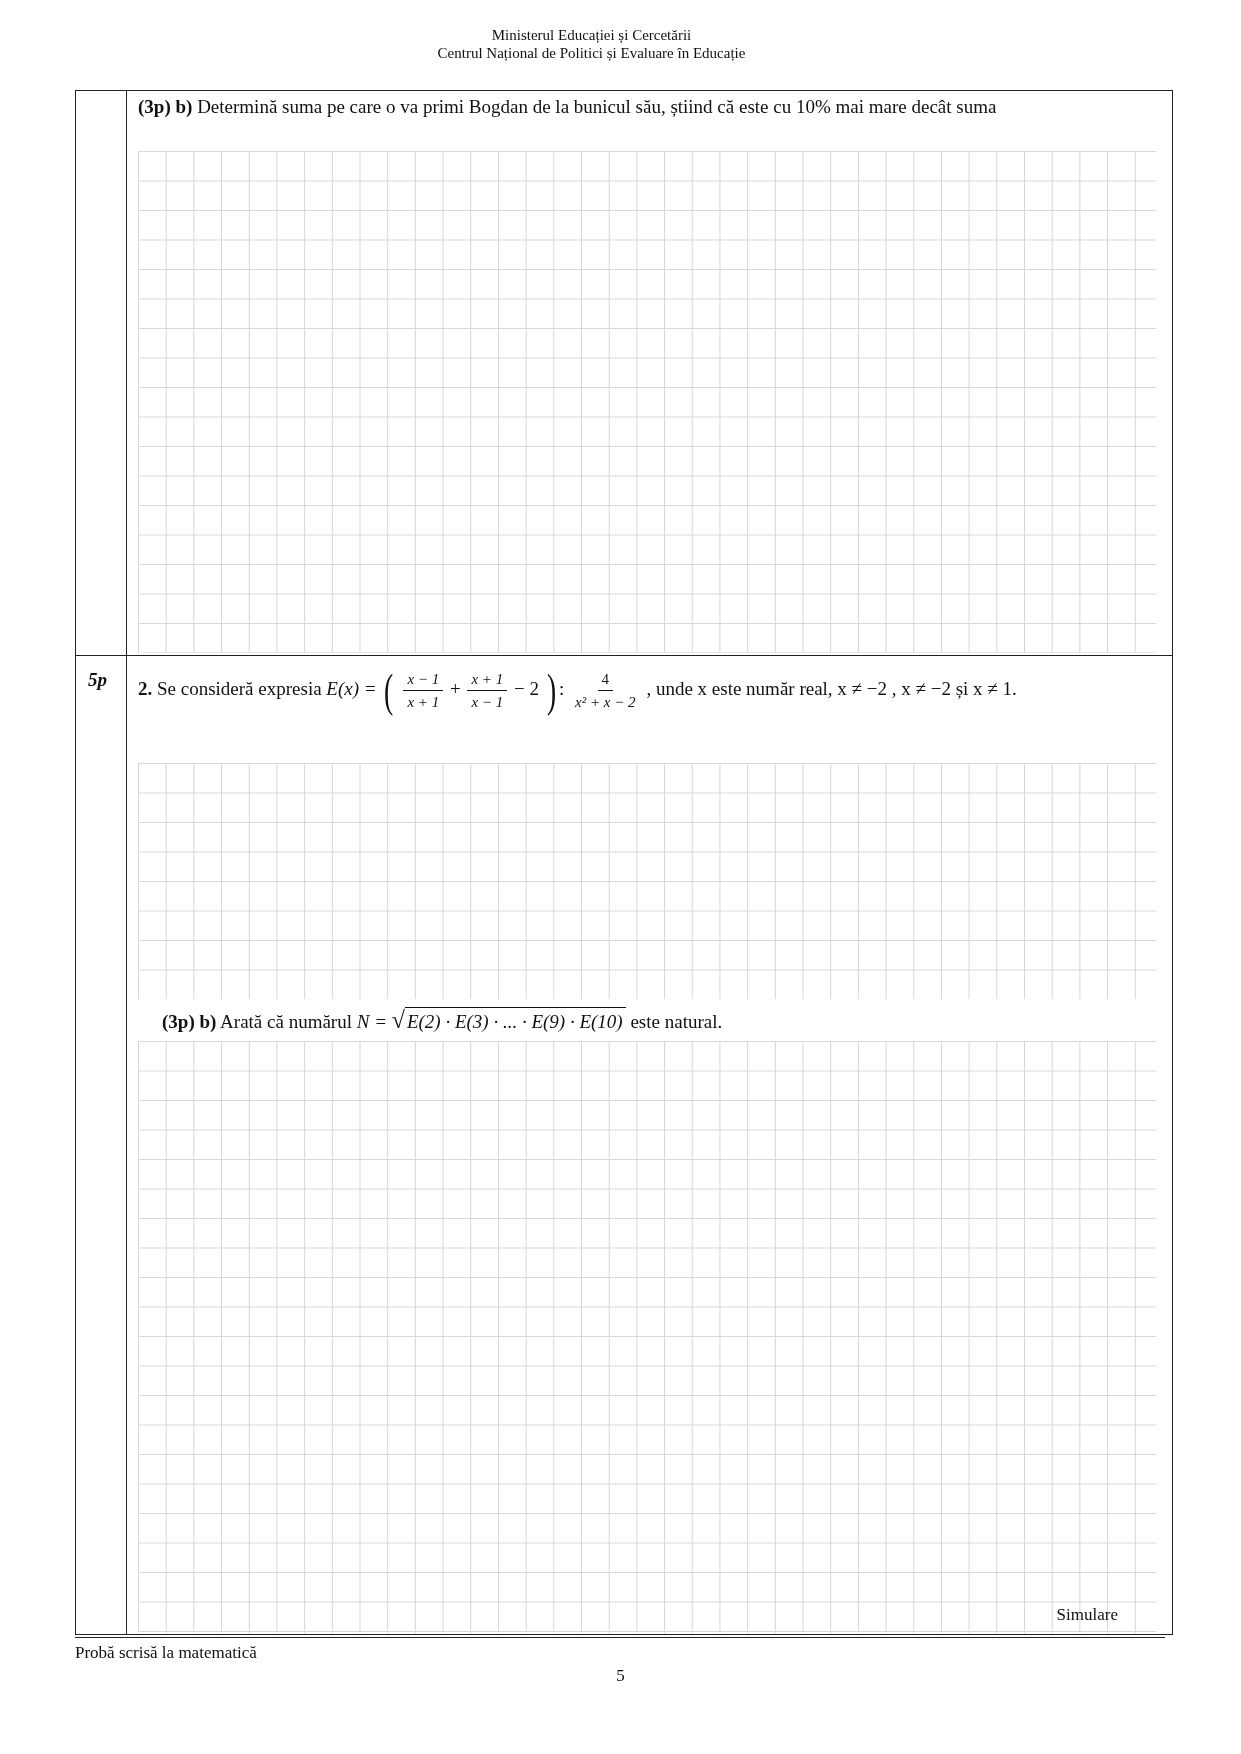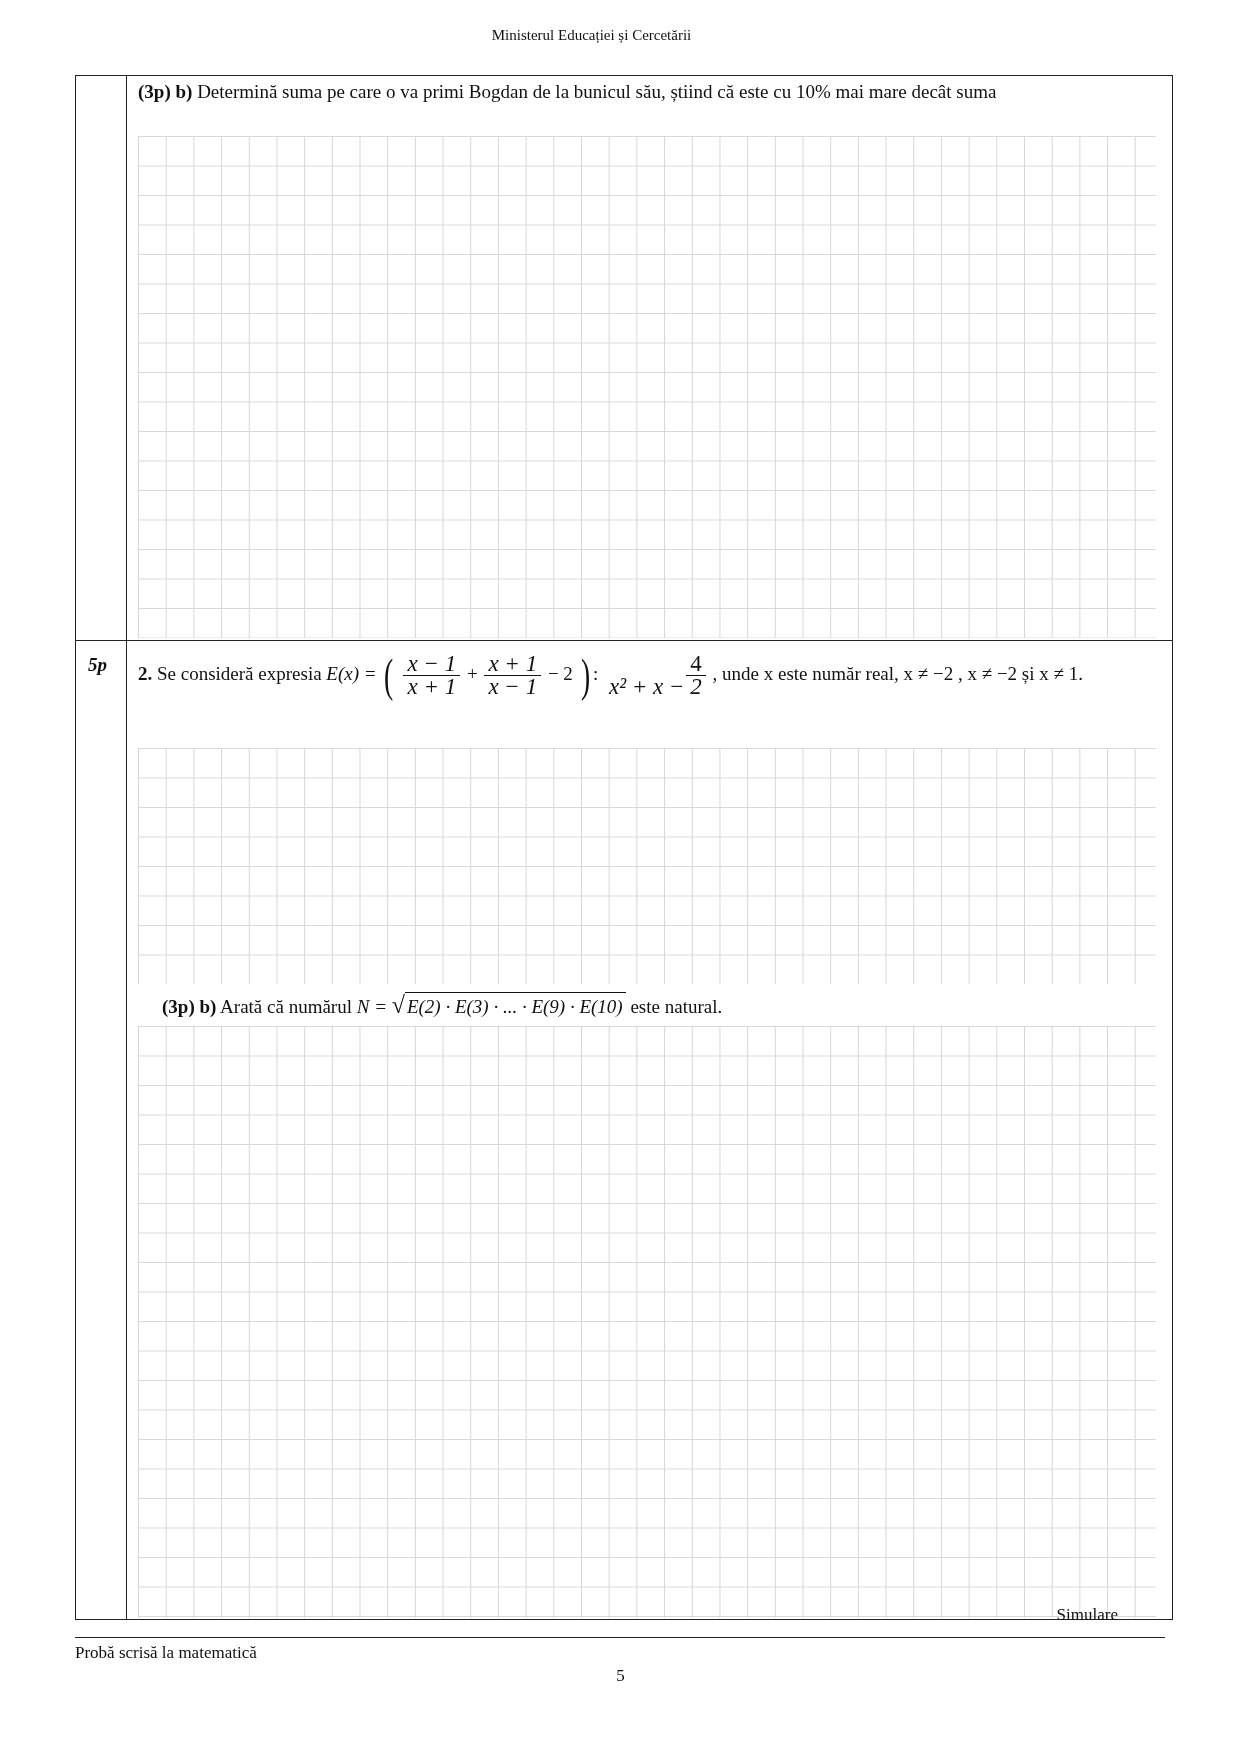--- a/index.html
+++ b/index.html
@@ -1,56 +1,57 @@
 <!DOCTYPE html>
 <html><head>
 <meta charset="utf-8">
 <style>
   html, body { margin: 0; padding: 0; background: #ffffff; }
   body { width: 1241px; height: 1754px; position: relative; font-family: "Liberation Serif", "DejaVu Serif", serif; color: #111; overflow: hidden; }
 
   .header { position: absolute; top: 26px; left: 0; width: 1183px; text-align: center; font-size: 15px; line-height: 18px; }
   .header div { white-space: nowrap; }
 
-  .table { position: absolute; left: 75px; top: 75px; width: 1098px; height: 1545px; border: 1.5px solid #222; box-sizing: border-box; }
+  .table { position: absolute; left: 75px; top: 90px; width: 1098px; height: 1545px; border: 1.5px solid #222; box-sizing: border-box; }
   .col-divider { position: absolute; left: 50px; top: 0; bottom: 0; width: 0; border-left: 1.5px solid #222; }
   .row-divider { position: absolute; left: 0; right: 0; top: 564px; height: 0; border-top: 1.5px solid #222; }
 
   .points { position: absolute; left: 12px; font-weight: bold; font-size: 19px; }
 
   .text { position: absolute; font-size: 19px; line-height: 27px; white-space: nowrap; }
   .text b { font-weight: bold; }
   .i { font-style: italic; }
 
   .grid {
     position: absolute;
     background-color: #fff;
     background-image:
       linear-gradient(to right, #d6d6d6 1px, transparent 1px),
       linear-gradient(to bottom, #d9d9d9 1px, transparent 1px);
     background-size: 27.7px 29.5px;
   }
 
-  .frac { display: inline-flex; flex-direction: column; align-items: flex-end; vertical-align: middle; font-size: 23px; line-height: 22px; margin: 0 2px; }
+  .frac { display: inline-flex; flex-direction: column; align-items: center; vertical-align: middle; font-size: 15px; line-height: 22px; margin: 0 2px; }
   .frac .num { border-bottom: 1px solid #111; padding: 0 4px; }
   .frac .den { padding: 0 4px; }
   .paren { font-size: 46px; font-weight: 100; vertical-align: middle; line-height: 46px; transform: scaleX(0.6); display: inline-block; }
   .sqrt { display: inline-block; border-top: 1.3px solid #111; padding: 0 3px 0 2px; }
   .sqrtsign { font-size: 24px; }
 
   .footer-line { position: absolute; left: 75px; top: 1637px; width: 1090px; height: 0; border-top: 1.5px solid #222; }
   .footer-left { position: absolute; left: 75px; top: 1643px; font-size: 17px; }
   .footer-right { position: absolute; right: 123px; top: 1605px; font-size: 17px; }
   .page-num { position: absolute; left: 0; width: 1241px; text-align: center; top: 1666px; font-size: 17px; }
 </style>
 </head>
 <body>
 
 <div class="header">
   <div>Ministerul Educației și Cercetării</div>
+  <div>Centrul Național de Politici și Evaluare în Educație</div>
 </div>
 
 <div class="table">
   <div class="col-divider"></div>
   <div class="row-divider"></div>
 
   <div class="text" style="left:62px; top:2px;">
     <b>(3p) b)</b>
     <span>Determină suma pe care o va primi Bogdan de la bunicul său, știind că este cu 10% mai mare decât suma</span>
   </div>

